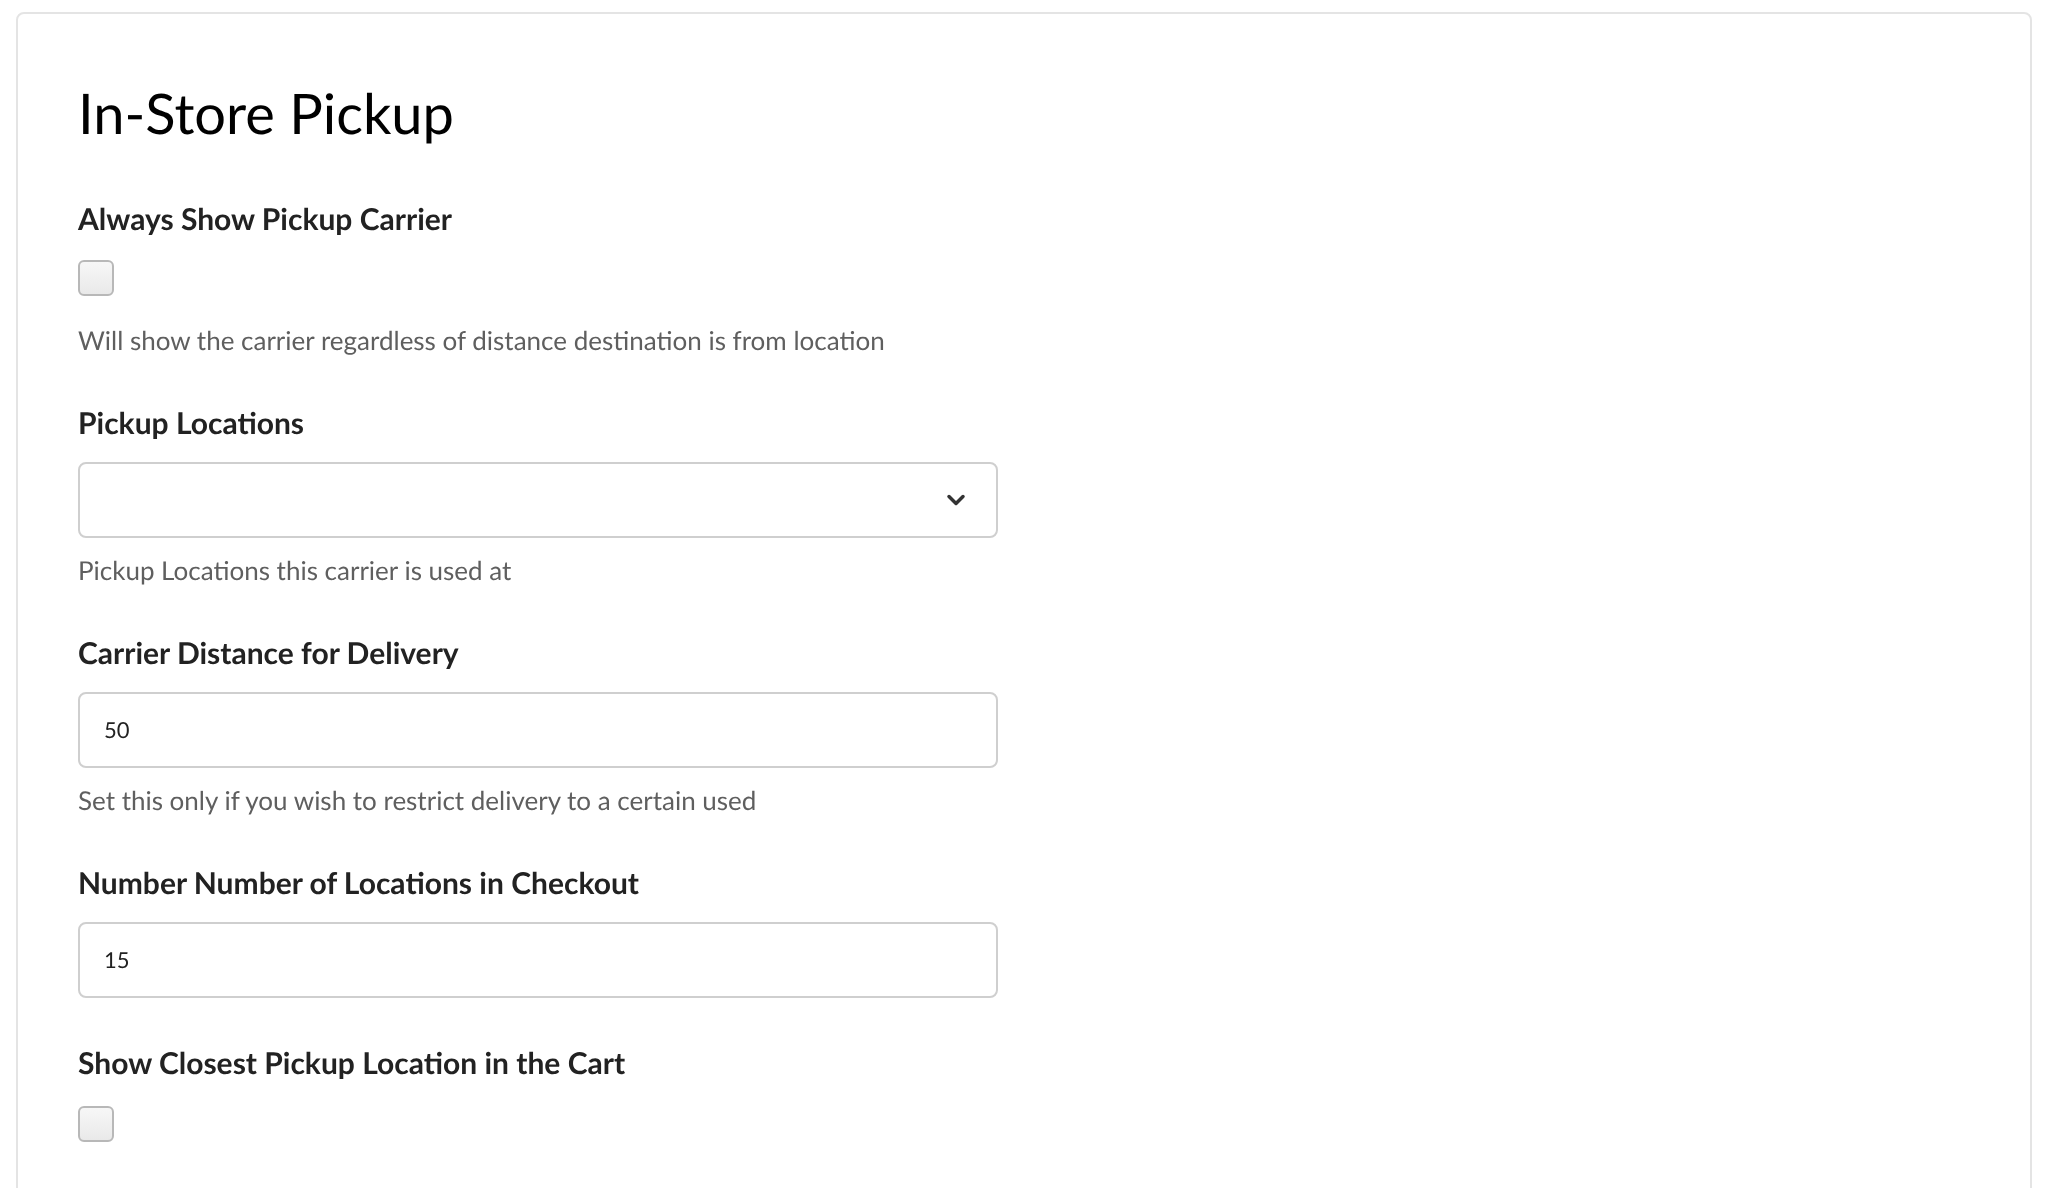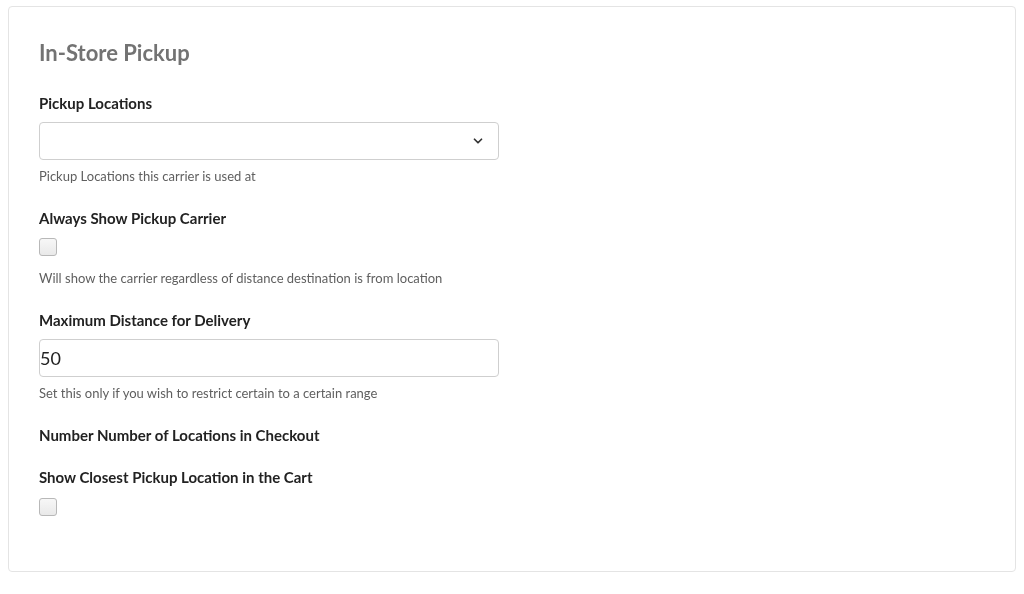--- a/index.html
+++ b/index.html
@@ -13,45 +13,45 @@
   }
   .card {
     width: 1008px;
     margin: 6px auto 0 auto;
     border: 1px solid #e4e4e4;
     border-radius: 4px;
     background: #fff;
     padding: 32px 30px 40px 30px;
   }
   .section-title {
-    font-size: 22px;
-    font-weight: 700;
-    color: #737373;
+    font-size: 28px;
+    font-weight: 400;
+    color: #000000;
     margin: 0 0 28px 0;
   }
   .form-group {
     margin-bottom: 24px;
     max-width: 460px;
   }
   .form-label {
     display: block;
     font-weight: 700;
     font-size: 15px;
     color: #222;
     margin-bottom: 10px;
   }
   .form-control,
   .form-select {
     width: 100%;
     height: 38px;
     border: 1px solid #cfcfcf;
     border-radius: 4px;
     background: #fff;
-    font-size: 18px;
-    padding: 0 0;
+    font-size: 11px;
+    padding: 0 12px;
     color: #222;
     outline: none;
     font-family: inherit;
   }
   .form-select-wrap {
     position: relative;
   }
   .form-select {
     appearance: none;
     -webkit-appearance: none;
@@ -89,48 +89,49 @@
     margin-bottom: 14px;
   }
 </style>
 </head>
 <body>
 
 <div class="card">
   <h2 class="section-title">In-Store Pickup</h2>
 
   <div class="form-group">
+    <label class="form-label">Always Show Pickup Carrier</label>
+    <div class="checkbox-row">
+      <span class="checkbox-box" role="checkbox" aria-checked="false"></span>
+    </div>
+    <div class="help-text wide">Will show the carrier regardless of distance destination is from location</div>
+  </div>
+
+  <div class="form-group">
     <label class="form-label">Pickup Locations</label>
     <div class="form-select-wrap">
       <select class="form-select"></select>
       <span class="select-caret">
         <svg viewBox="0 0 24 24" width="14" height="14" fill="none" stroke="currentColor" stroke-width="3" stroke-linecap="round" stroke-linejoin="round">
             <polyline points="6 9 12 15 18 9"></polyline>
           </svg>
       </span>
     </div>
     <div class="help-text">Pickup Locations this carrier is used at</div>
   </div>
 
   <div class="form-group">
-    <label class="form-label">Always Show Pickup Carrier</label>
-    <div class="checkbox-row">
-      <span class="checkbox-box" role="checkbox" aria-checked="false"></span>
-    </div>
-    <div class="help-text wide">Will show the carrier regardless of distance destination is from location</div>
-  </div>
-
-  <div class="form-group">
-    <label class="form-label">Maximum Distance for Delivery</label>
+    <label class="form-label">Carrier Distance for Delivery</label>
     <input type="text" class="form-control" value="50" style="">
-    <div class="help-text">Set this only if you wish to restrict certain to a certain range</div>
+    <div class="help-text">Set this only if you wish to restrict delivery to a certain used</div>
   </div>
 
   <div class="form-group">
     <label class="form-label">Number Number of Locations in Checkout</label>
+    <input type="text" class="form-control" value="15" style="">
   </div>
 
   <div class="form-group" style="margin-bottom:15px;">
     <label class="form-label">Show Closest Pickup Location in the Cart</label>
     <div class="checkbox-row">
       <span class="checkbox-box" role="checkbox" aria-checked="false"></span>
     </div>
   </div>
 </div>
 

